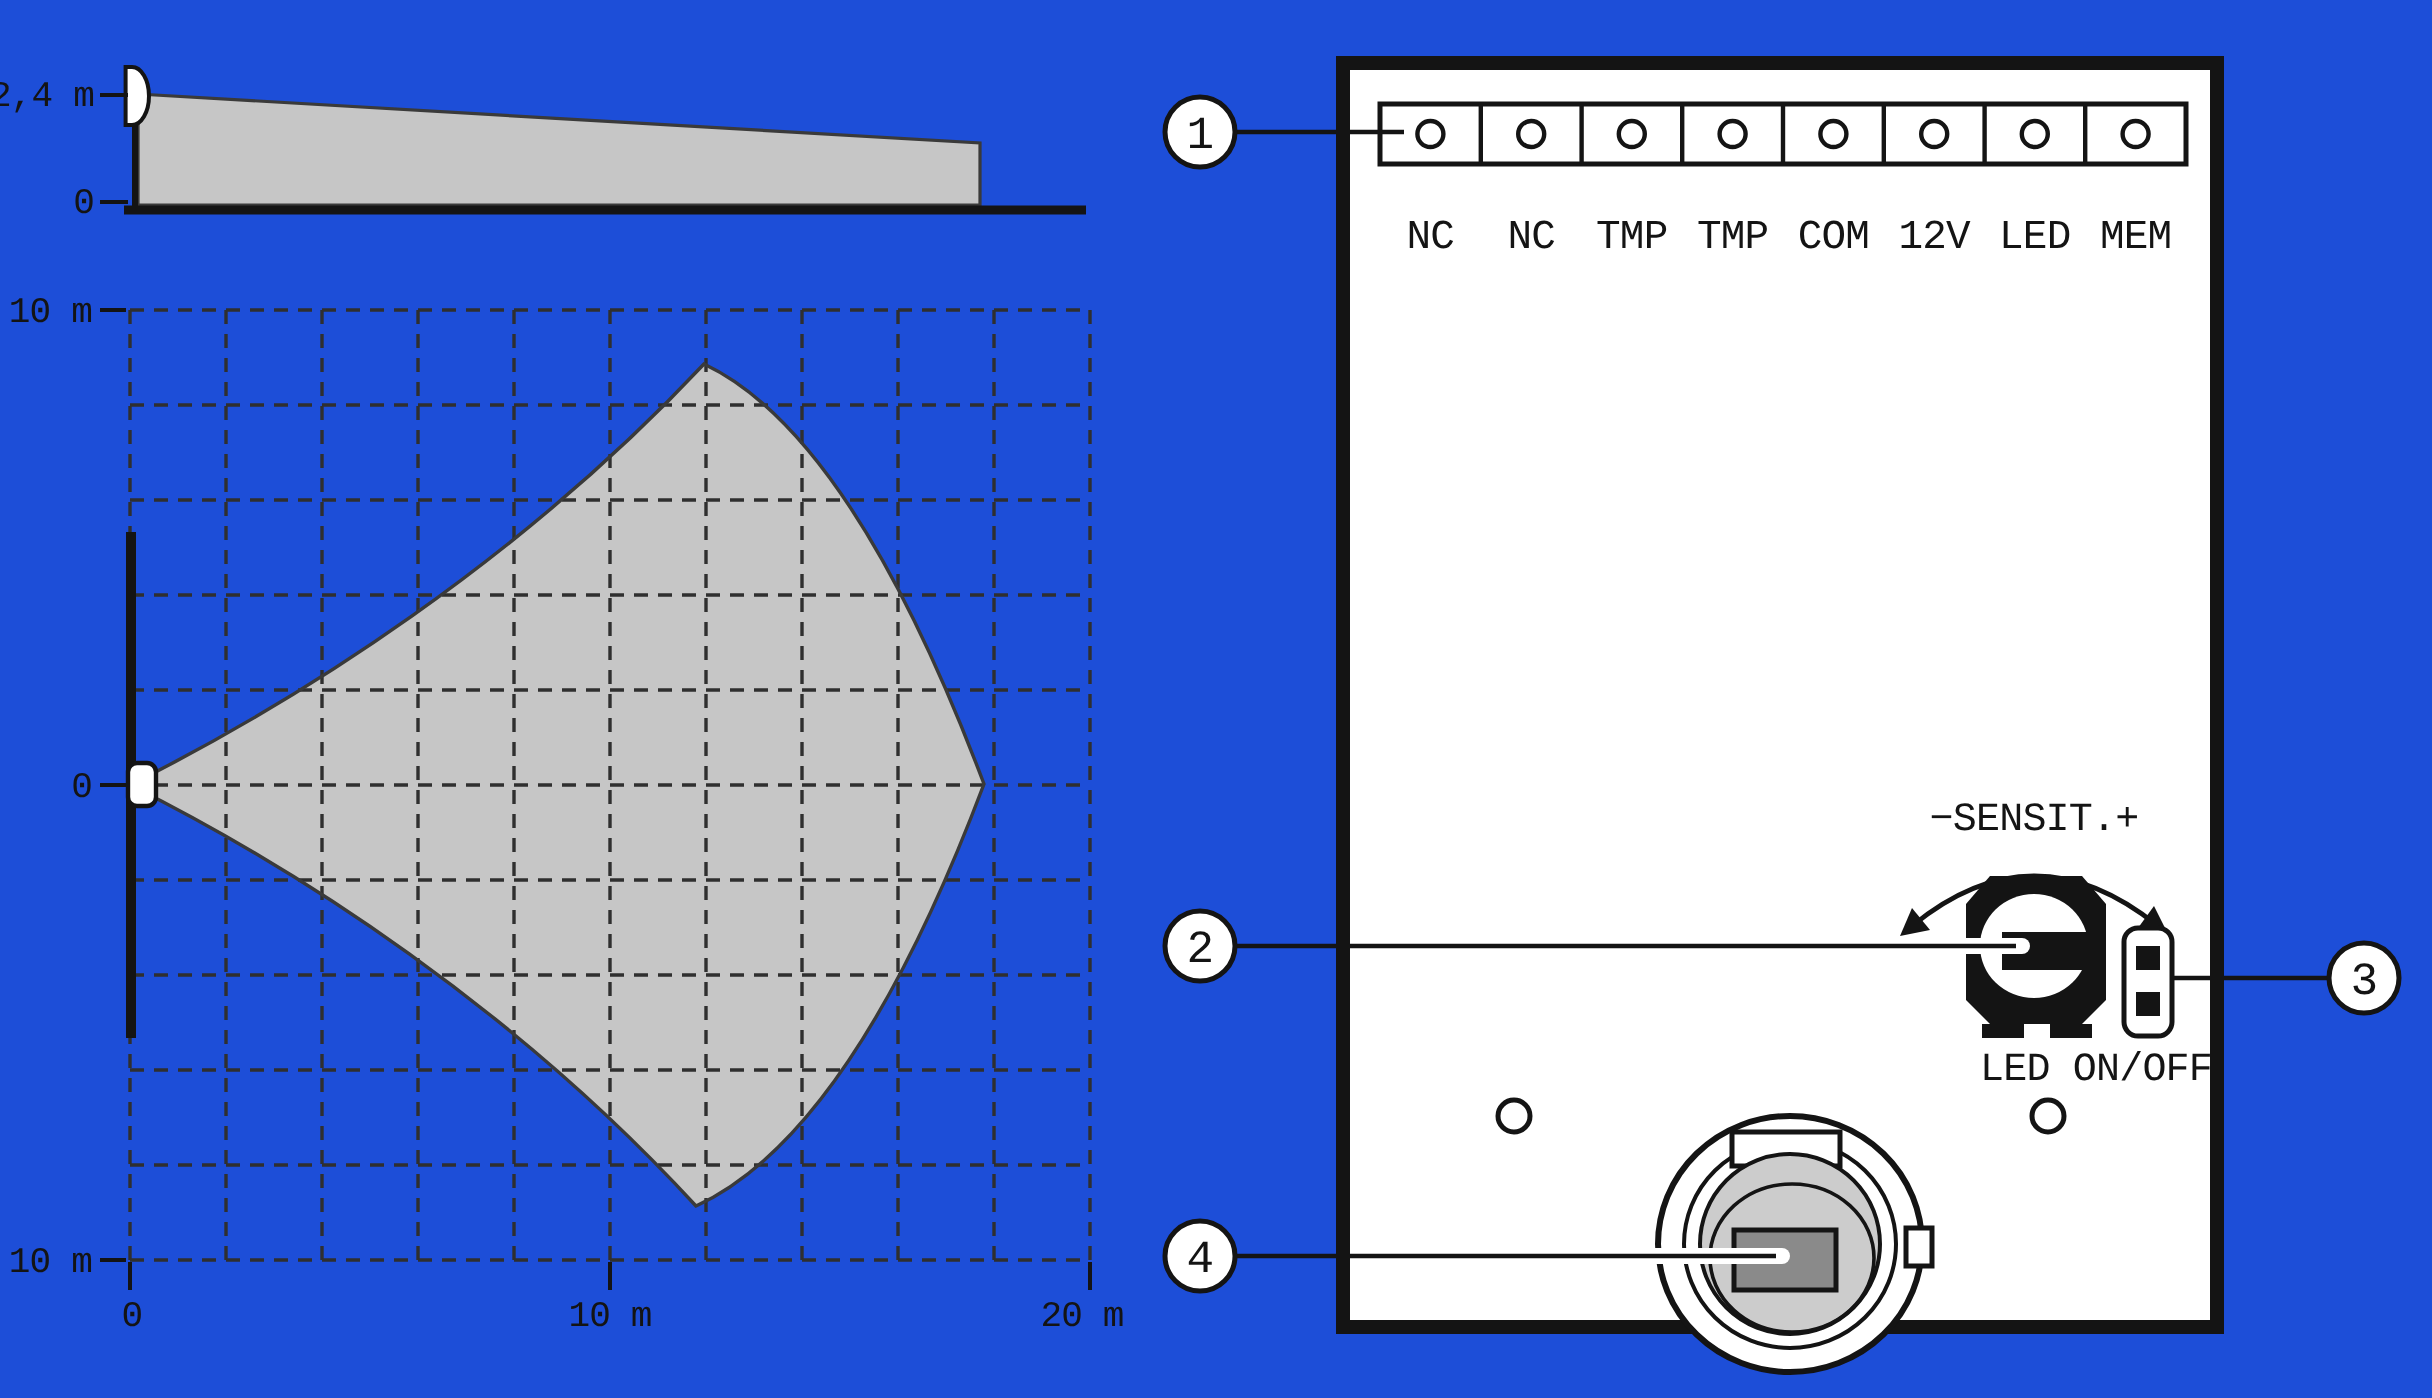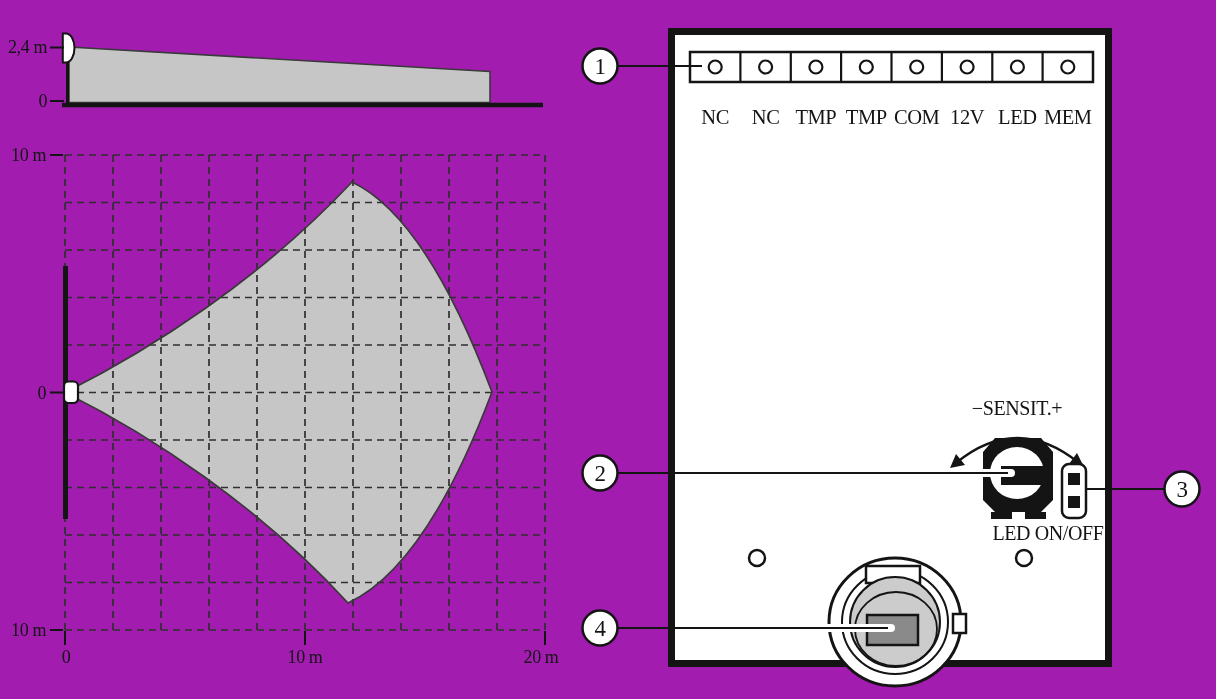--- a/index.html
+++ b/index.html
@@ -1,17 +1,17 @@
 <!DOCTYPE html>
 <html><head>
 <meta charset="utf-8">
 <style>
   html,body{margin:0;padding:0;background:#ffffff;}
-  .page{position:relative;width:1216px;height:699px;background:#a21caf;overflow:hidden;
-        font-family:Liberation Serif, serif;}
+  .page{position:relative;width:1216px;height:699px;background:#1d4ed8;overflow:hidden;
+        font-family:Liberation Mono, monospace;}
   svg{position:absolute;left:0;top:0;}
   text{fill:#141414;letter-spacing:-0.4px;}
   .tick-label{font-size:18px;}
   .term-label{font-size:20.5px;}
   .pcb-label{font-size:20px;}
   .callout-num{font-size:23px;}
 </style>
 </head>
 <body>
 

